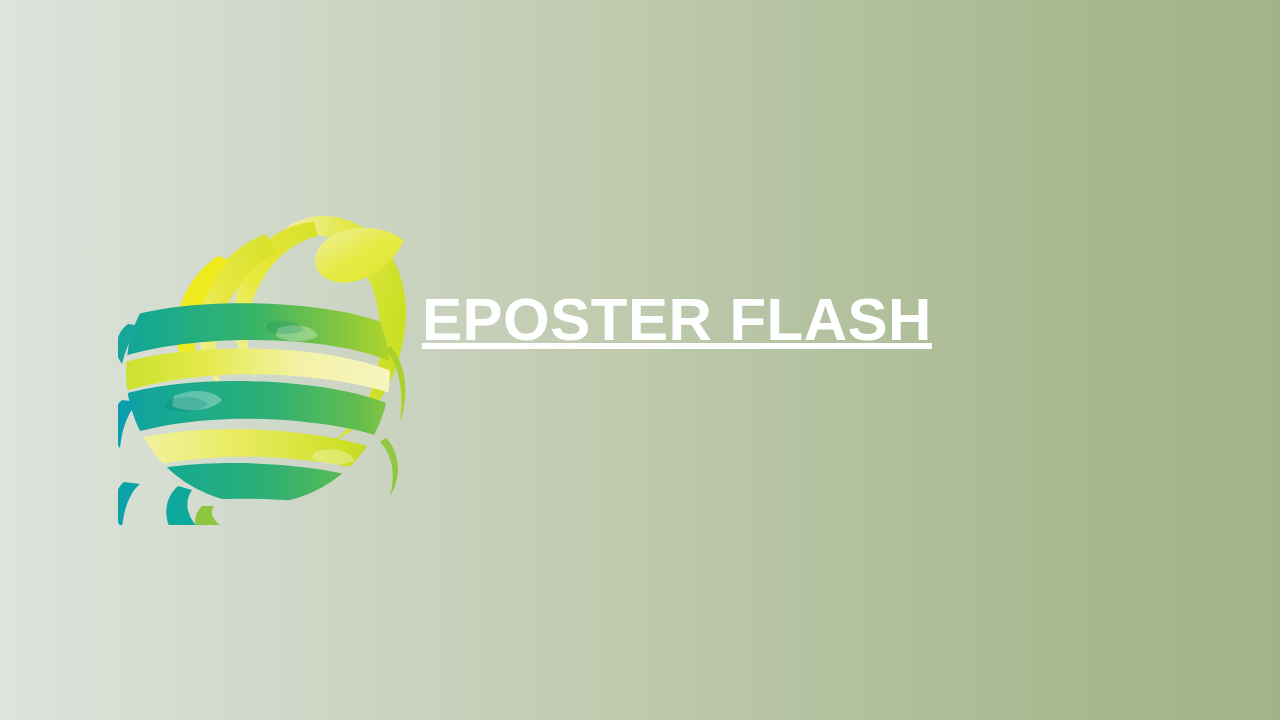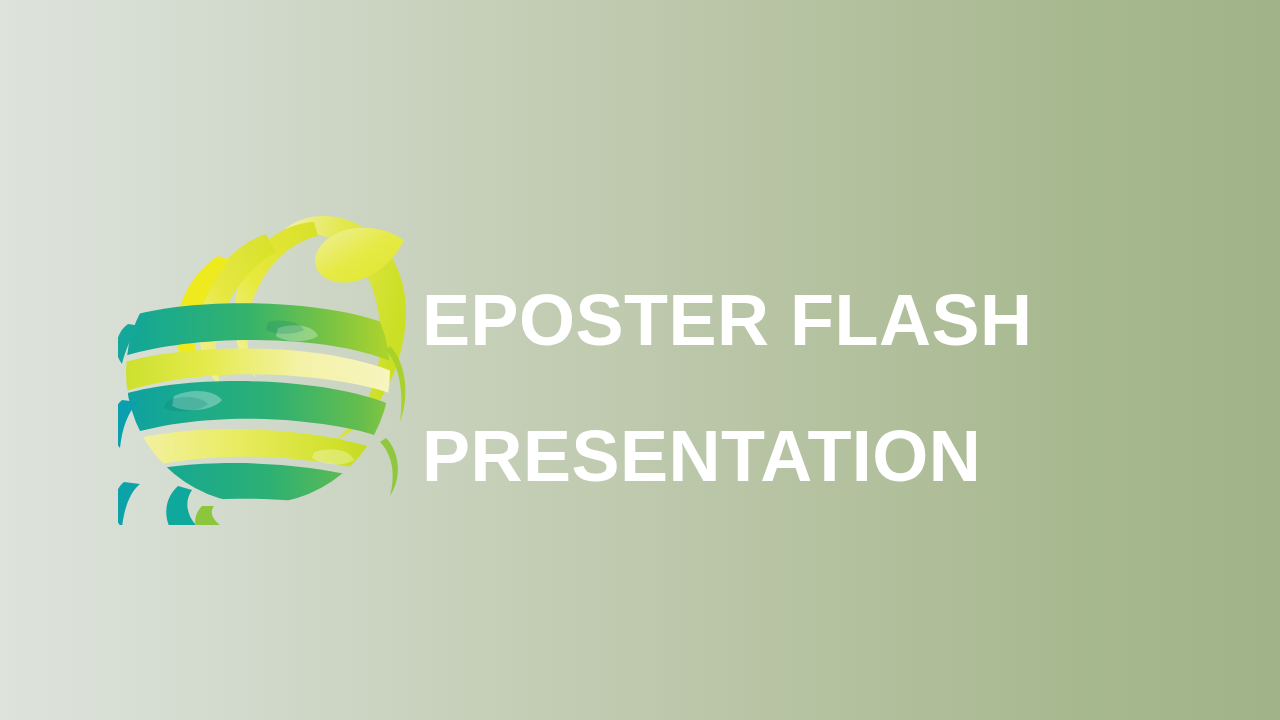--- a/index.html
+++ b/index.html
@@ -39,26 +39,27 @@
   #title-block {
     position: absolute;
     left: 422px;
     top: 252px;
     width: 800px;
   }
   .title-line {
     color: #ffffff;
     font-family: "Liberation Sans", sans-serif;
     font-weight: bold;
-    font-size: 72px;
+    font-size: 60px;
     line-height: 136px;
     letter-spacing: 0.5px;
     white-space: nowrap;
     margin: 0;
     padding: 0;
+    text-decoration: underline;
   }
 </style>
 </head>
 <body>
 
 <div id="slide">
 
   <div id="logo-wrap">
     <svg viewBox="0 0 292 325" xmlns="http://www.w3.org/2000/svg" aria-hidden="true">
       <defs>
@@ -226,16 +227,15 @@
 
       <g>
         <path d="M272 146 C 288 162, 292 196, 282 222 C 286 194, 282 166, 268 150 Z" fill="#a9d12c"></path>
         <path d="M268 238 C 282 252, 284 278, 272 296 C 278 274, 274 254, 262 242 Z" fill="#8fc73e"></path>
       </g>
     </svg>
   </div>
 
   <div id="title-block">
     <div class="title-line">EPOSTER FLASH</div>
-    <div class="title-line">PRESENTATION</div>
   </div>
 
 </div>
 
 </body></html>

